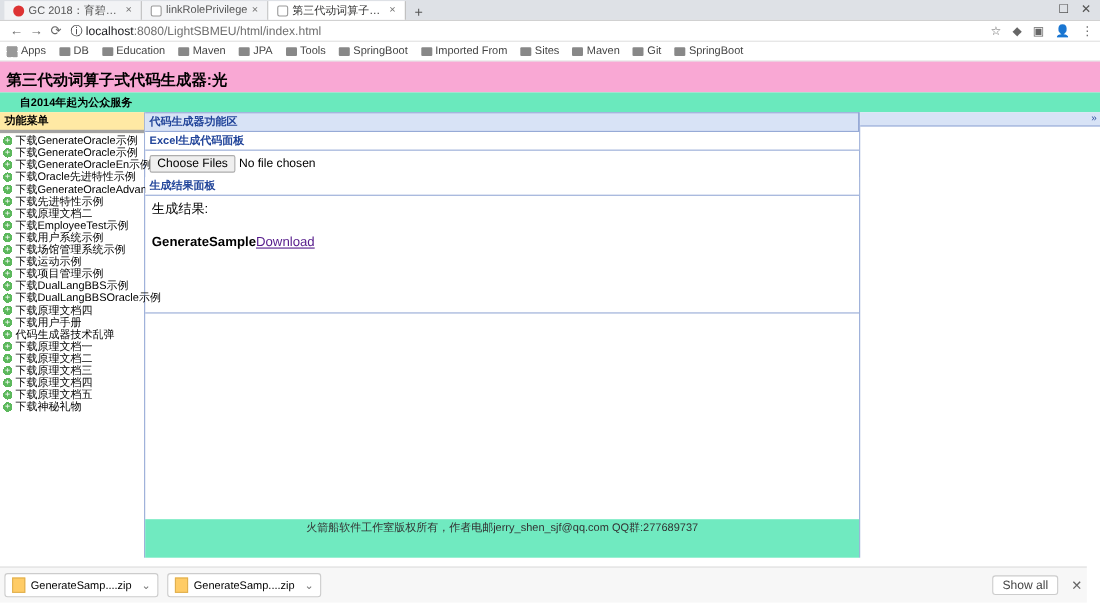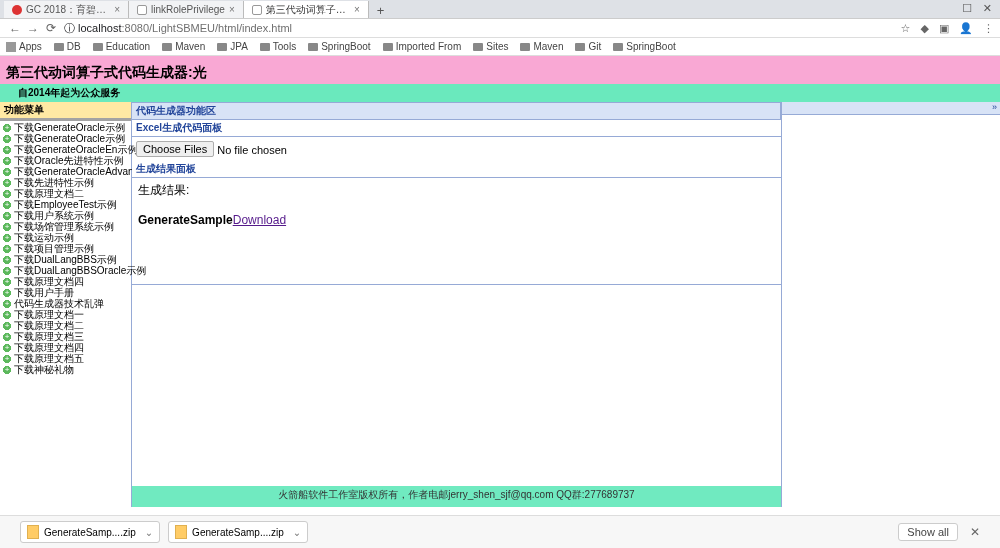--- a/index.html
+++ b/index.html
@@ -58,24 +58,24 @@
 .p-body { padding: 4px 6px; font-size: 12px; height: 106px; }
 .gs { font-weight: bold; font-size: 12px; margin-top: 14px; }
 .gs a { color: #551a8b; font-weight: normal; }
 .file-row { padding: 4px; }
 .file-btn { border: 1px solid #adadad; background: #efefef; font-size: 11px; padding: 1px 6px; border-radius: 2px; }
 .file-txt { font-size: 11px; margin-left: 3px; vertical-align: middle; }
 .right-panel { width: 218px; }
 .rp-collapse { background: #d8e3f6; border-bottom: 1px solid #96aad6; text-align: center; color: #22459a; font-size: 9px; padding: 0; height: 13px; line-height: 11px; position: relative; }
 .rp-collapse span { position: absolute; right: 3px; top: 0; }
 
-.footer { position: absolute; left: 0; right: 0; bottom: 0; height: 21px; background: #70eac0; text-align: center; font-size: 10px; line-height: 17px; color: #333; }
-
-
-.shelf { position: absolute; bottom: 0; left: 0; right: 0; height: 33px; background: #f7f7f7; border-top: 1px solid #ddd; display: flex; align-items: center; padding: 0 20px; gap: 8px; }
+.footer { position: absolute; left: 0; right: 0; bottom: 0; height: 35px; background: #70eac0; text-align: center; font-size: 10px; line-height: 17px; color: #333; }
+
+
+.shelf { position: absolute; bottom: 0; left: 0; right: 12px; height: 33px; background: #f7f7f7; border-top: 1px solid #ddd; display: flex; align-items: center; padding: 0 4px; gap: 8px; }
 .dl-item { display: flex; align-items: center; border: 1px solid #ccc; background: #fff; border-radius: 3px; padding: 3px 6px; font-size: 10px; gap: 5px; }
 .dl-ico { width: 12px; height: 14px; background: #fc6; border: 1px solid #e0b050; }
 .dl-chev { color: #777; margin-left: 4px; }
 .shelf-right { margin-left: auto; display: flex; align-items: center; gap: 12px; }
 .showall { font-size: 11px; color: #444; border: 1px solid #ccc; padding: 2px 8px; border-radius: 3px; background: #fff; }
 .shelf-close { color: #666; font-size: 12px; }
 </style>
 </head>
 <body>
 

